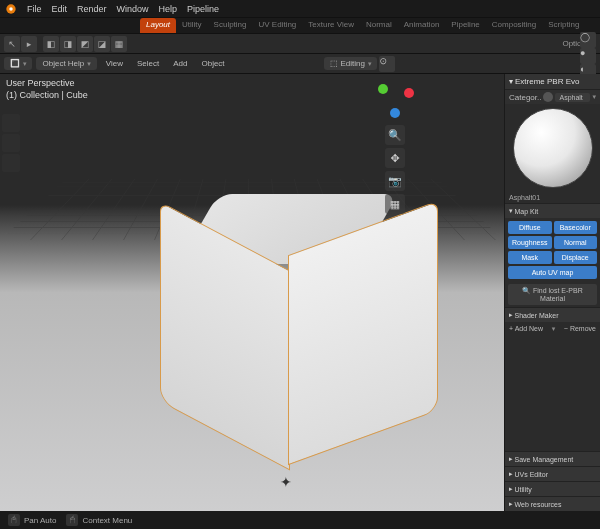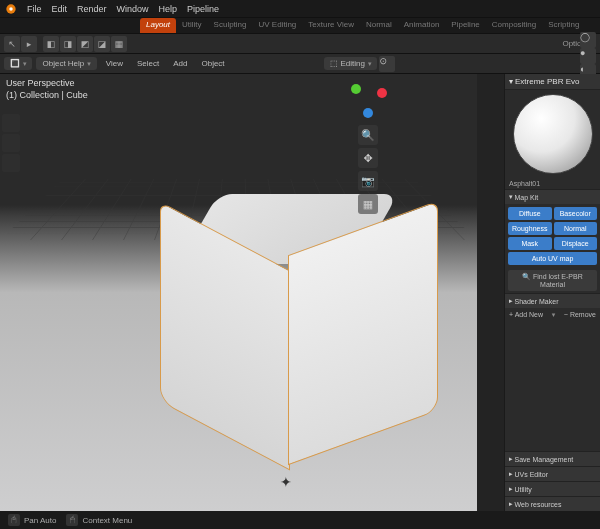--- a/index.html
+++ b/index.html
@@ -21,21 +21,21 @@
 .toolbar2 .icon-btn { width: 16px; height: 16px; background: #3a3a3a; border-radius: 2px; display: flex; align-items: center; justify-content: center; cursor: pointer; font-size: 9px; color: #aaa; }
 .toolbar2 .options { margin-left: auto; padding: 2px 6px; color: #999; font-size: 8px; }
 
 
 .headerbar { height: 20px; background: #2a2a2a; display: flex; align-items: center; padding: 0 4px; gap: 4px; border-bottom: 1px solid #111; }
 .headerbar .dropdown { background: #3a3a3a; border-radius: 3px; padding: 2px 6px; display: flex; align-items: center; gap: 3px; cursor: pointer; font-size: 8px; }
 .headerbar .menu-txt { padding: 2px 5px; color: #bbb; font-size: 8px; cursor: pointer; }
 .headerbar .center-group { margin-left: auto; margin-right: auto; display: flex; gap: 2px; align-items: center; }
 
 
-.main { position: relative; height: 437px; display: flex; gap: 27px; }
+.main { position: relative; height: 437px; display: flex; }
 .viewport { flex: 1; position: relative; background: linear-gradient(180deg, #2a2a2a 0%, #2a2a2a 30%, #3a3a3a 32%, #b8b8b8 50%, #cececf 100%); overflow: hidden; }
 .overlay-text { position: absolute; top: 4px; left: 6px; color: #ddd; font-size: 9px; line-height: 1.3; }
 
 
 .grid { position: absolute; top: 0; left: 0; right: 0; height: 38%; background:
   repeating-linear-gradient(to right, transparent 0 30px, #333 30px 31px),
   repeating-linear-gradient(to bottom, transparent 0 13px, #333 13px 14px);
   opacity: 0.4;
   transform: perspective(400px) rotateX(60deg); transform-origin: bottom center; }
 
@@ -181,20 +181,26 @@
       <div class="navbtn">📷</div>
       <div class="navbtn">▦</div>
     </div>
   </div>
 
   <div class="sidepanel">
     <div class="panel-header">
       <span class="tri">▾</span>
       <span>Extreme PBR Evo</span>
     </div>
+    <div class="category-row">
+      <span>Categor..</span>
+      <span style="width:10px;height:10px;background:#555;border-radius:50%;"></span>
+      <span class="cat-dd">Asphalt</span>
+      <span class="chev">▾</span>
+    </div>
     <div class="preview"></div>
     <div class="mat-name">Asphalt01</div>
 
     <div class="section-hdr">
       <span class="tri">▾</span>
       <span>Map Kit</span>
     </div>
     <div class="map-grid">
       <div class="map-btn">Diffuse</div>
       <div class="map-btn">Basecolor</div>

